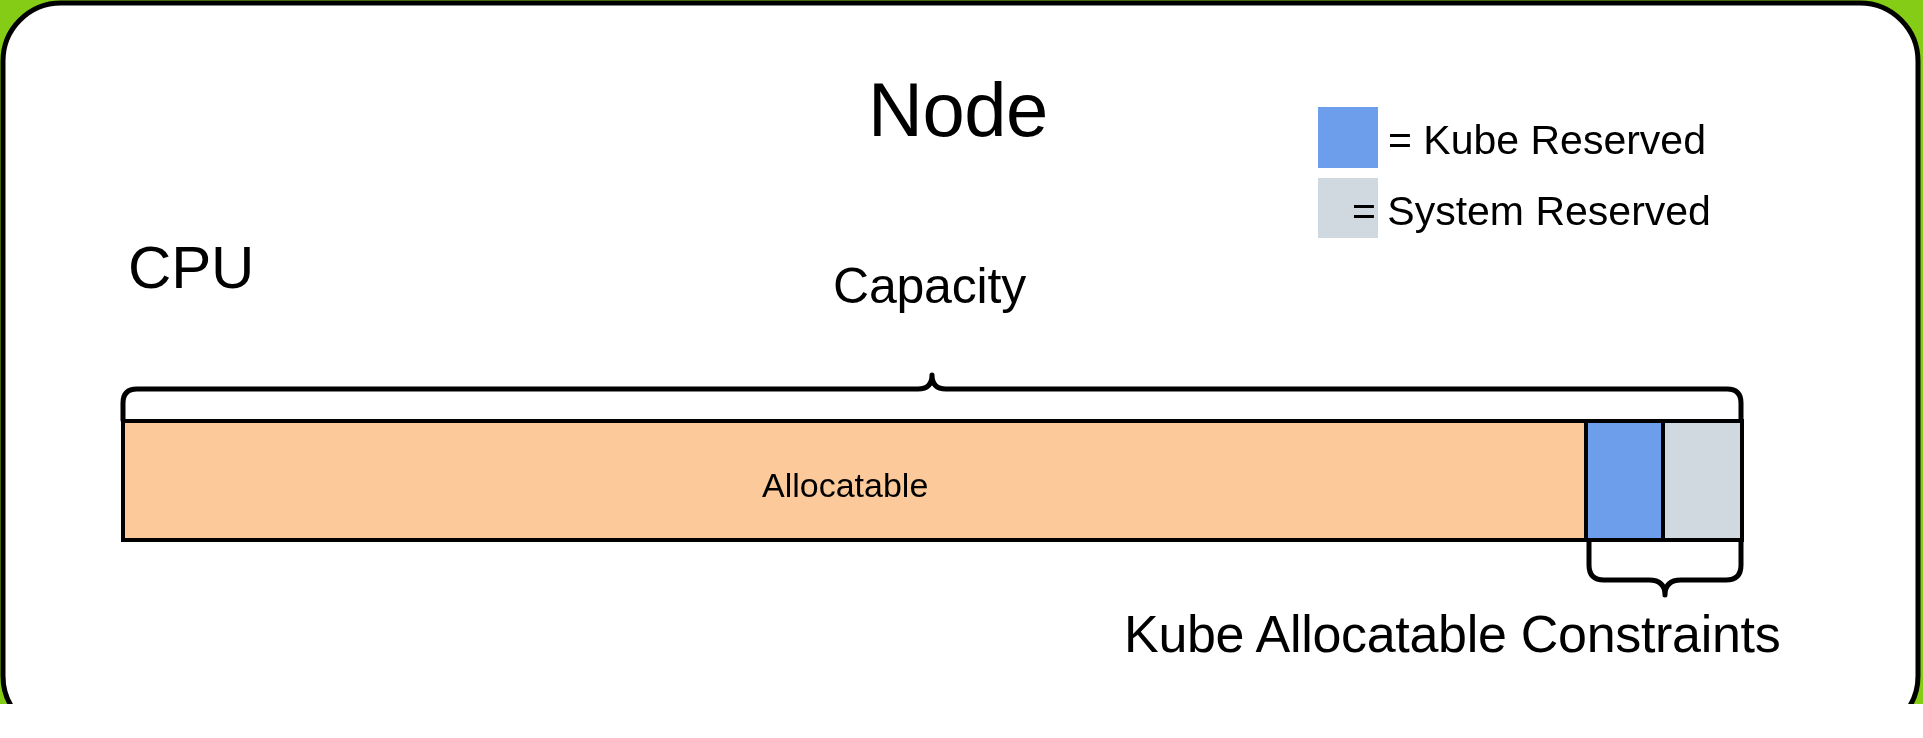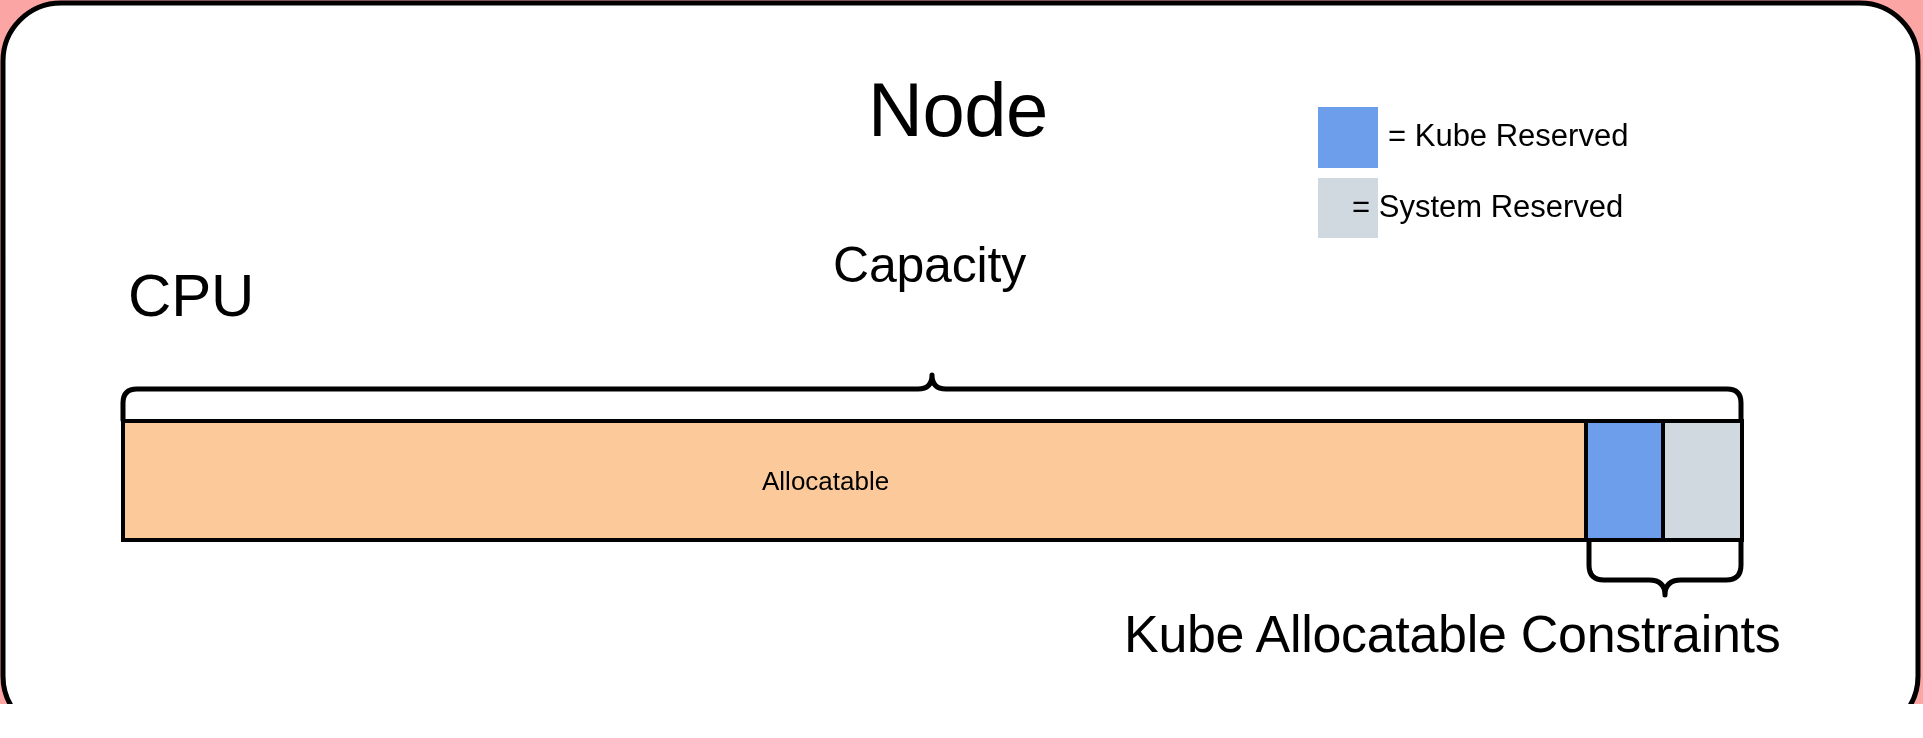--- a/index.html
+++ b/index.html
@@ -8,21 +8,21 @@
     background: #ffffff;
   }
   body {
     font-family: "Liberation Sans", sans-serif;
     -webkit-font-smoothing: antialiased;
   }
   #stage {
     position: relative;
     width: 1923px;
     height: 704px;
-    background: #fca5a5;
+    background: #84cc16;
     overflow: hidden;
   }
   #stage svg.layer {
     position: absolute;
     left: 0;
     top: 0;
     width: 1923px;
     height: 738px;
   }
   .txt {
@@ -35,32 +35,31 @@
     left: 868px;
     top: 72px;
     font-size: 76px;
     letter-spacing: -0.5px;
   }
   #cpu-label {
     left: 128px;
     top: 238px;
     font-size: 60px;
     letter-spacing: -0.2px;
-    margin-top: 28px;
   }
   #capacity-label {
     left: 833px;
-    top: 240px;
+    top: 261px;
     font-size: 50px;
     letter-spacing: -0.2px;
   }
   #allocatable-label {
     left: 762px;
     top: 468px;
-    font-size: 26px;
+    font-size: 34px;
   }
   #constraints-label {
     left: 1124px;
     top: 608px;
     font-size: 52px;
     letter-spacing: -0.3px;
   }
   .legend-swatch {
     position: absolute;
     width: 60px;
@@ -70,21 +69,21 @@
     left: 1318px;
     top: 107px;
   }
   #legend-swatch-system {
     left: 1318px;
     top: 178px;
     height: 60px;
   }
   .legend-text {
     position: absolute;
-    font-size: 31px;
+    font-size: 41px;
     color: #000000;
     white-space: nowrap;
     line-height: 1;
   }
   #legend-text-kube {
     left: 1388px;
     top: 120px;
   }
   #legend-text-system {
     left: 1352px;

